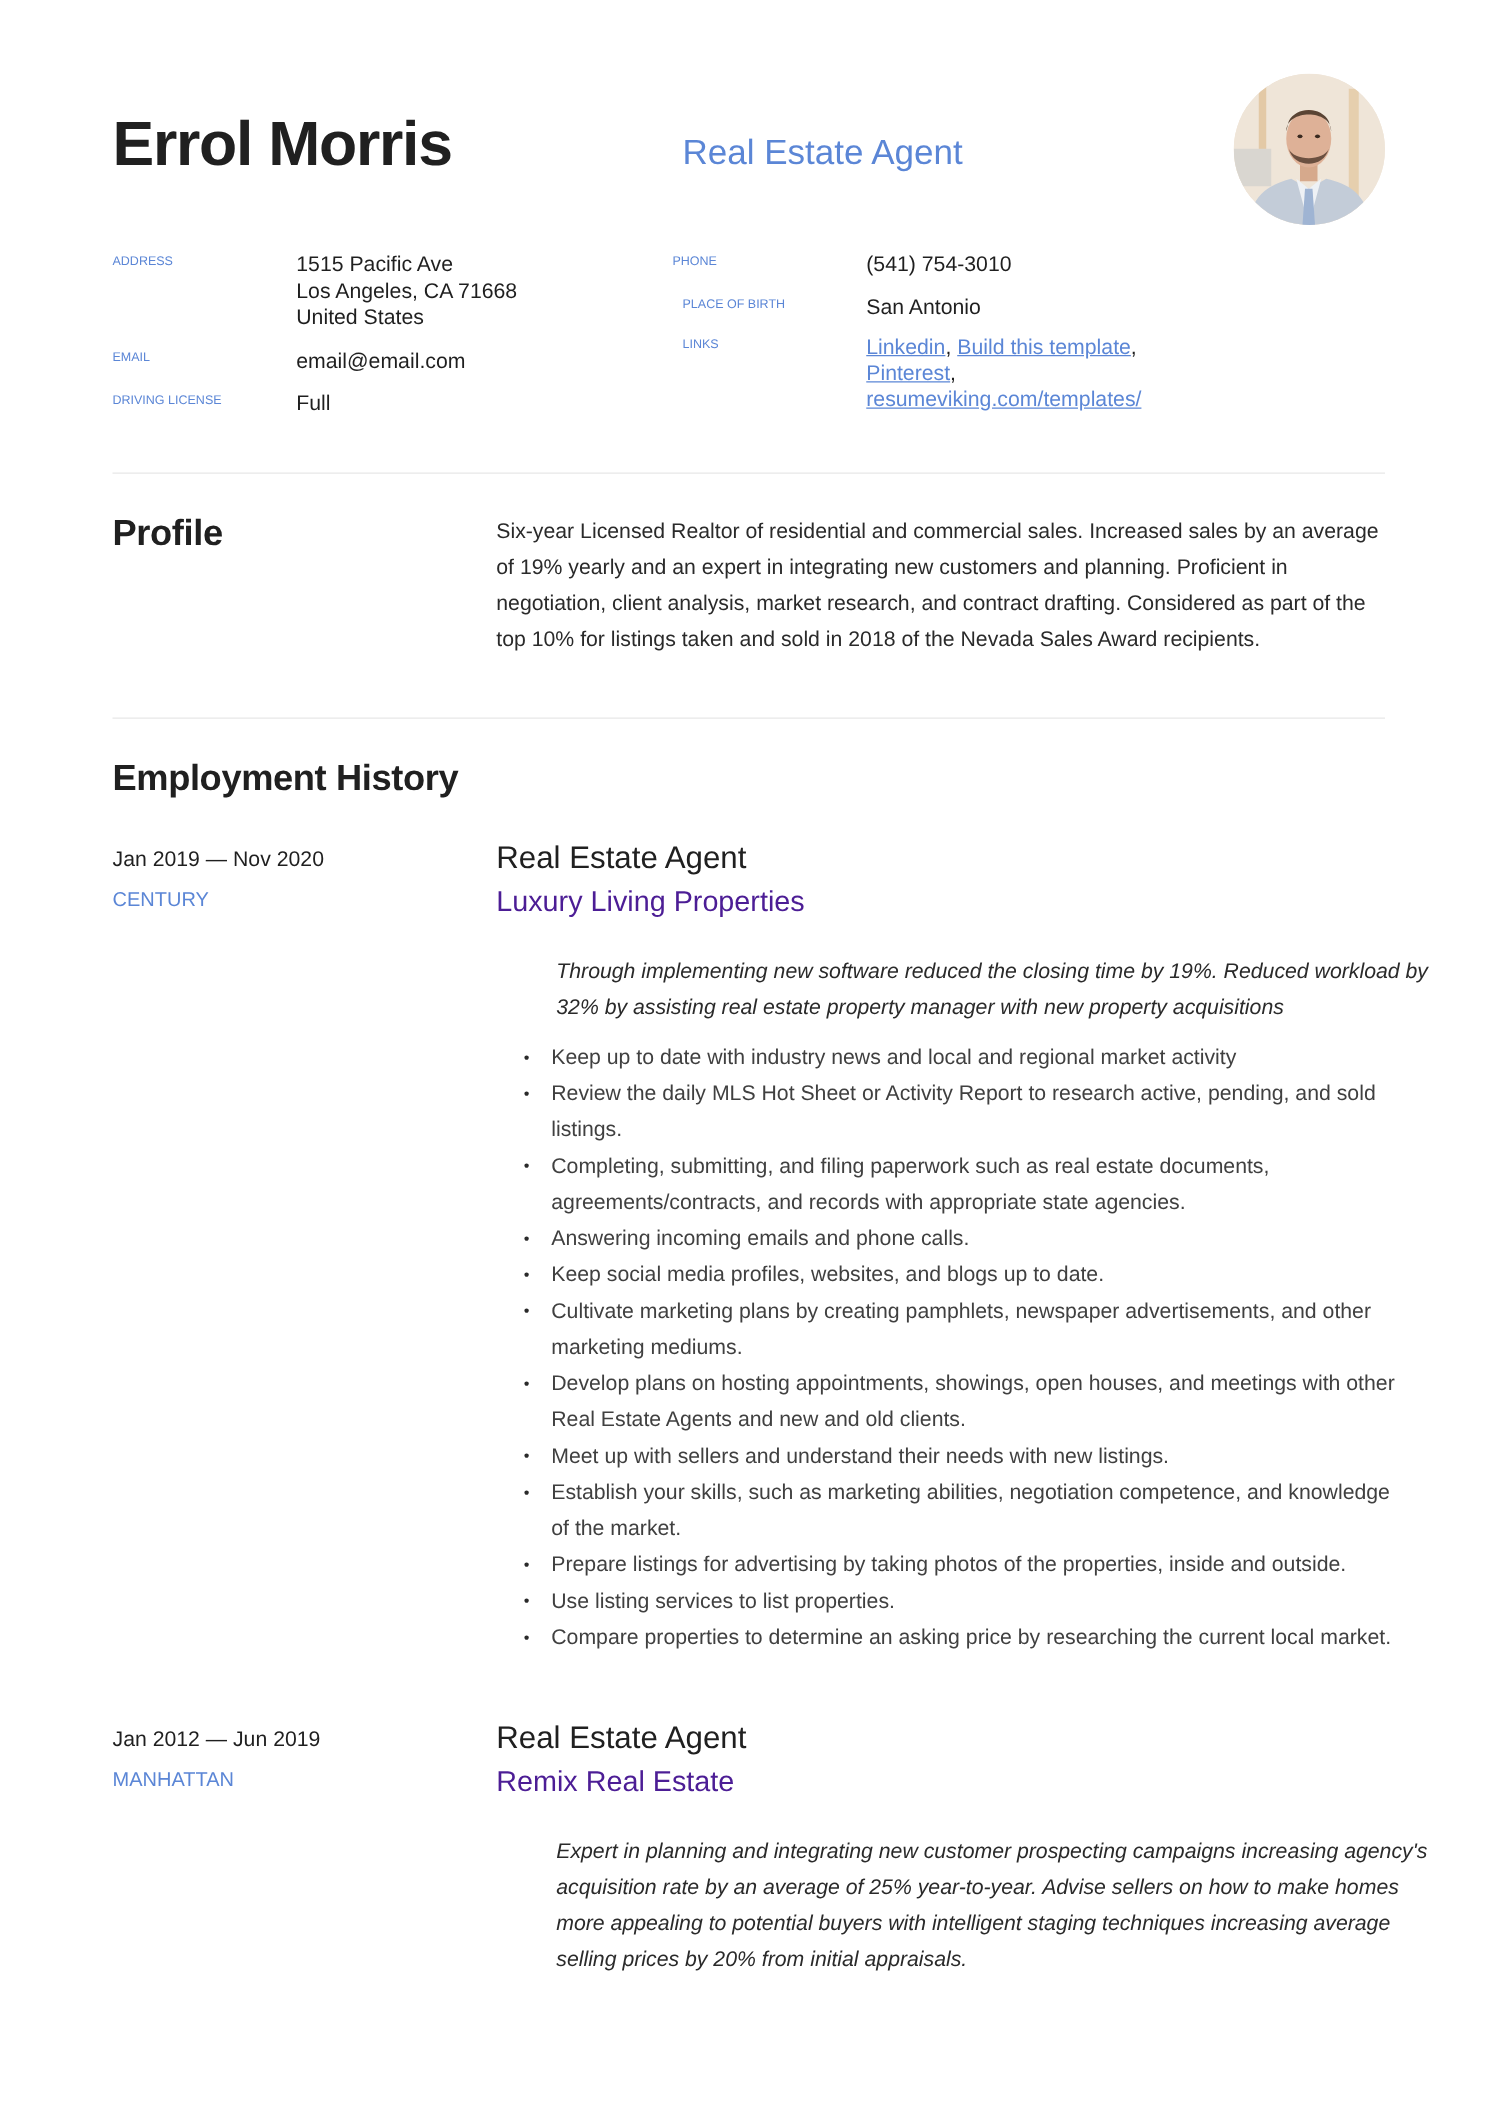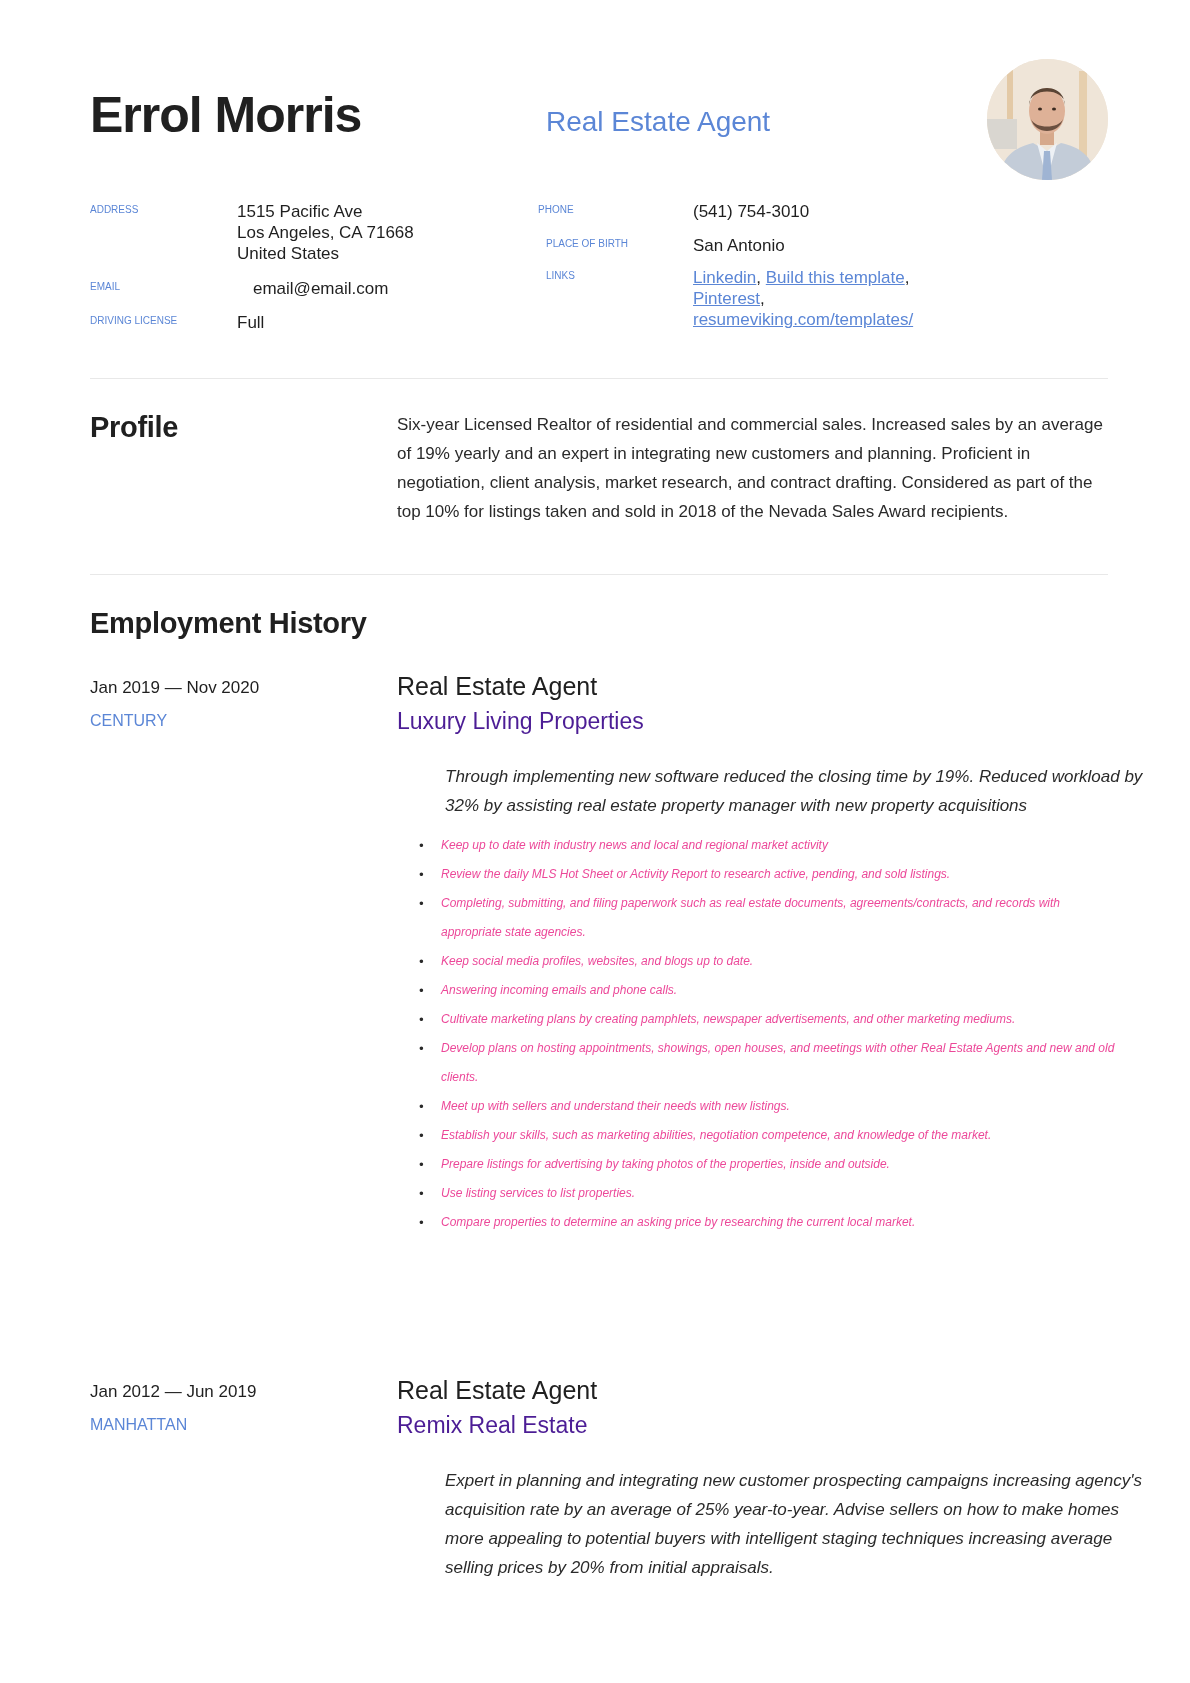--- a/index.html
+++ b/index.html
@@ -15,21 +15,21 @@
   .link { color: #5b86d6; text-decoration: underline; cursor: pointer; }
   .divider { left: 90px; width: 1018px; height: 1px; background: #e8e8e8; }
   .h2 { left: 90px; font-size: 29px; font-weight: 700; color: #202020; white-space: nowrap; letter-spacing: -0.3px; }
   .para { left: 397px; width: 715px; font-size: 17px; line-height: 29px; color: #2a2a2a; }
   .italic { font-style: italic; margin-left: 48px; }
   .date { left: 90px; font-size: 17px; color: #1f1f1f; white-space: nowrap; }
   .employer { left: 90px; font-size: 16px; color: #5b86d6; text-transform: uppercase; white-space: nowrap; }
   .role { left: 397px; font-size: 25px; color: #202020; white-space: nowrap; }
   .company { left: 397px; font-size: 23px; color: #4c1d95; white-space: nowrap; }
   ul.bullets { left: 397px; width: 720px; list-style: none; }
-  ul.bullets li { position: relative; padding-left: 44px; font-size: 12px; line-height: 29px; color: #ec4899; font-style: italic; }
+  ul.bullets li { position: relative; padding-left: 44px; font-size: 17px; line-height: 29px; color: #404040; }
   ul.bullets li::before { content: "\2022"; position: absolute; left: 22px; top: 0; font-size: 13px; color: #2a2a2a; }
 </style>
 </head>
 <body>
 
 <div class="abs name">Errol Morris</div>
 <div class="abs jobtitle">Real Estate Agent</div>
 <div class="abs avatar">
   <svg width="121" height="121" viewBox="0 0 121 121">
     <rect x="0" y="0" width="121" height="121" fill="#efe5d8"></rect>
@@ -51,21 +51,21 @@
   </svg>
 </div>
 
 <div class="abs label" style="left:90px; top:204px;">ADDRESS</div>
 <div class="abs value" style="left:237px; top:201px;">
   <div>1515 Pacific Ave</div>
   <div>Los Angeles, CA 71668</div>
   <div>United States</div>
 </div>
 <div class="abs label" style="left:90px; top:281px;">EMAIL</div>
-<div class="abs value" style="left:237px; top:278px;margin-left:16px;">email@email.com</div>
+<div class="abs value" style="left:237px; top:278px;">email@email.com</div>
 <div class="abs label" style="left:90px; top:315px;">DRIVING LICENSE</div>
 <div class="abs value" style="left:237px; top:312px;">Full</div>
 
 <div class="abs label" style="left:538px; top:204px;">PHONE</div>
 <div class="abs value" style="left:693px; top:201px;">(541) 754-3010</div>
 <div class="abs label" style="left:546px; top:238px;">PLACE OF BIRTH</div>
 <div class="abs value" style="left:693px; top:235px;">San Antonio</div>
 <div class="abs label" style="left:546px; top:270px;text-align:right;">LINKS</div>
 <div class="abs value" style="left:693px; top:267px;">
   <div><span class="link">Linkedin</span><span>, </span><span class="link">Build this template</span><span>,</span></div>
@@ -84,22 +84,22 @@
 
 <div class="abs date" style="top:678px;">Jan 2019 — Nov 2020</div>
 <div class="abs employer" style="top:712px;">CENTURY</div>
 <div class="abs role" style="top:672px;">Real Estate Agent</div>
 <div class="abs company" style="top:708px;">Luxury Living Properties</div>
 <div class="abs para italic" style="top:762px;">Through implementing new software reduced the closing time by 19%. Reduced workload by 32% by assisting real estate property manager with new property acquisitions</div>
 <ul class="abs bullets" style="top:831px;">
   <li>Keep up to date with industry news and local and regional market activity</li>
   <li>Review the daily MLS Hot Sheet or Activity Report to research active, pending, and sold listings.</li>
   <li>Completing, submitting, and filing paperwork such as real estate documents, agreements/contracts, and records with appropriate state agencies.</li>
+  <li>Answering incoming emails and phone calls.</li>
   <li>Keep social media profiles, websites, and blogs up to date.</li>
-  <li>Answering incoming emails and phone calls.</li>
   <li>Cultivate marketing plans by creating pamphlets, newspaper advertisements, and other marketing mediums.</li>
   <li>Develop plans on hosting appointments, showings, open houses, and meetings with other Real Estate Agents and new and old clients.</li>
   <li>Meet up with sellers and understand their needs with new listings.</li>
   <li>Establish your skills, such as marketing abilities, negotiation competence, and knowledge of the market.</li>
   <li>Prepare listings for advertising by taking photos of the properties, inside and outside.</li>
   <li>Use listing services to list properties.</li>
   <li>Compare properties to determine an asking price by researching the current local market.</li>
 </ul>
 
 <div class="abs date" style="top:1382px;">Jan 2012 — Jun 2019</div>

